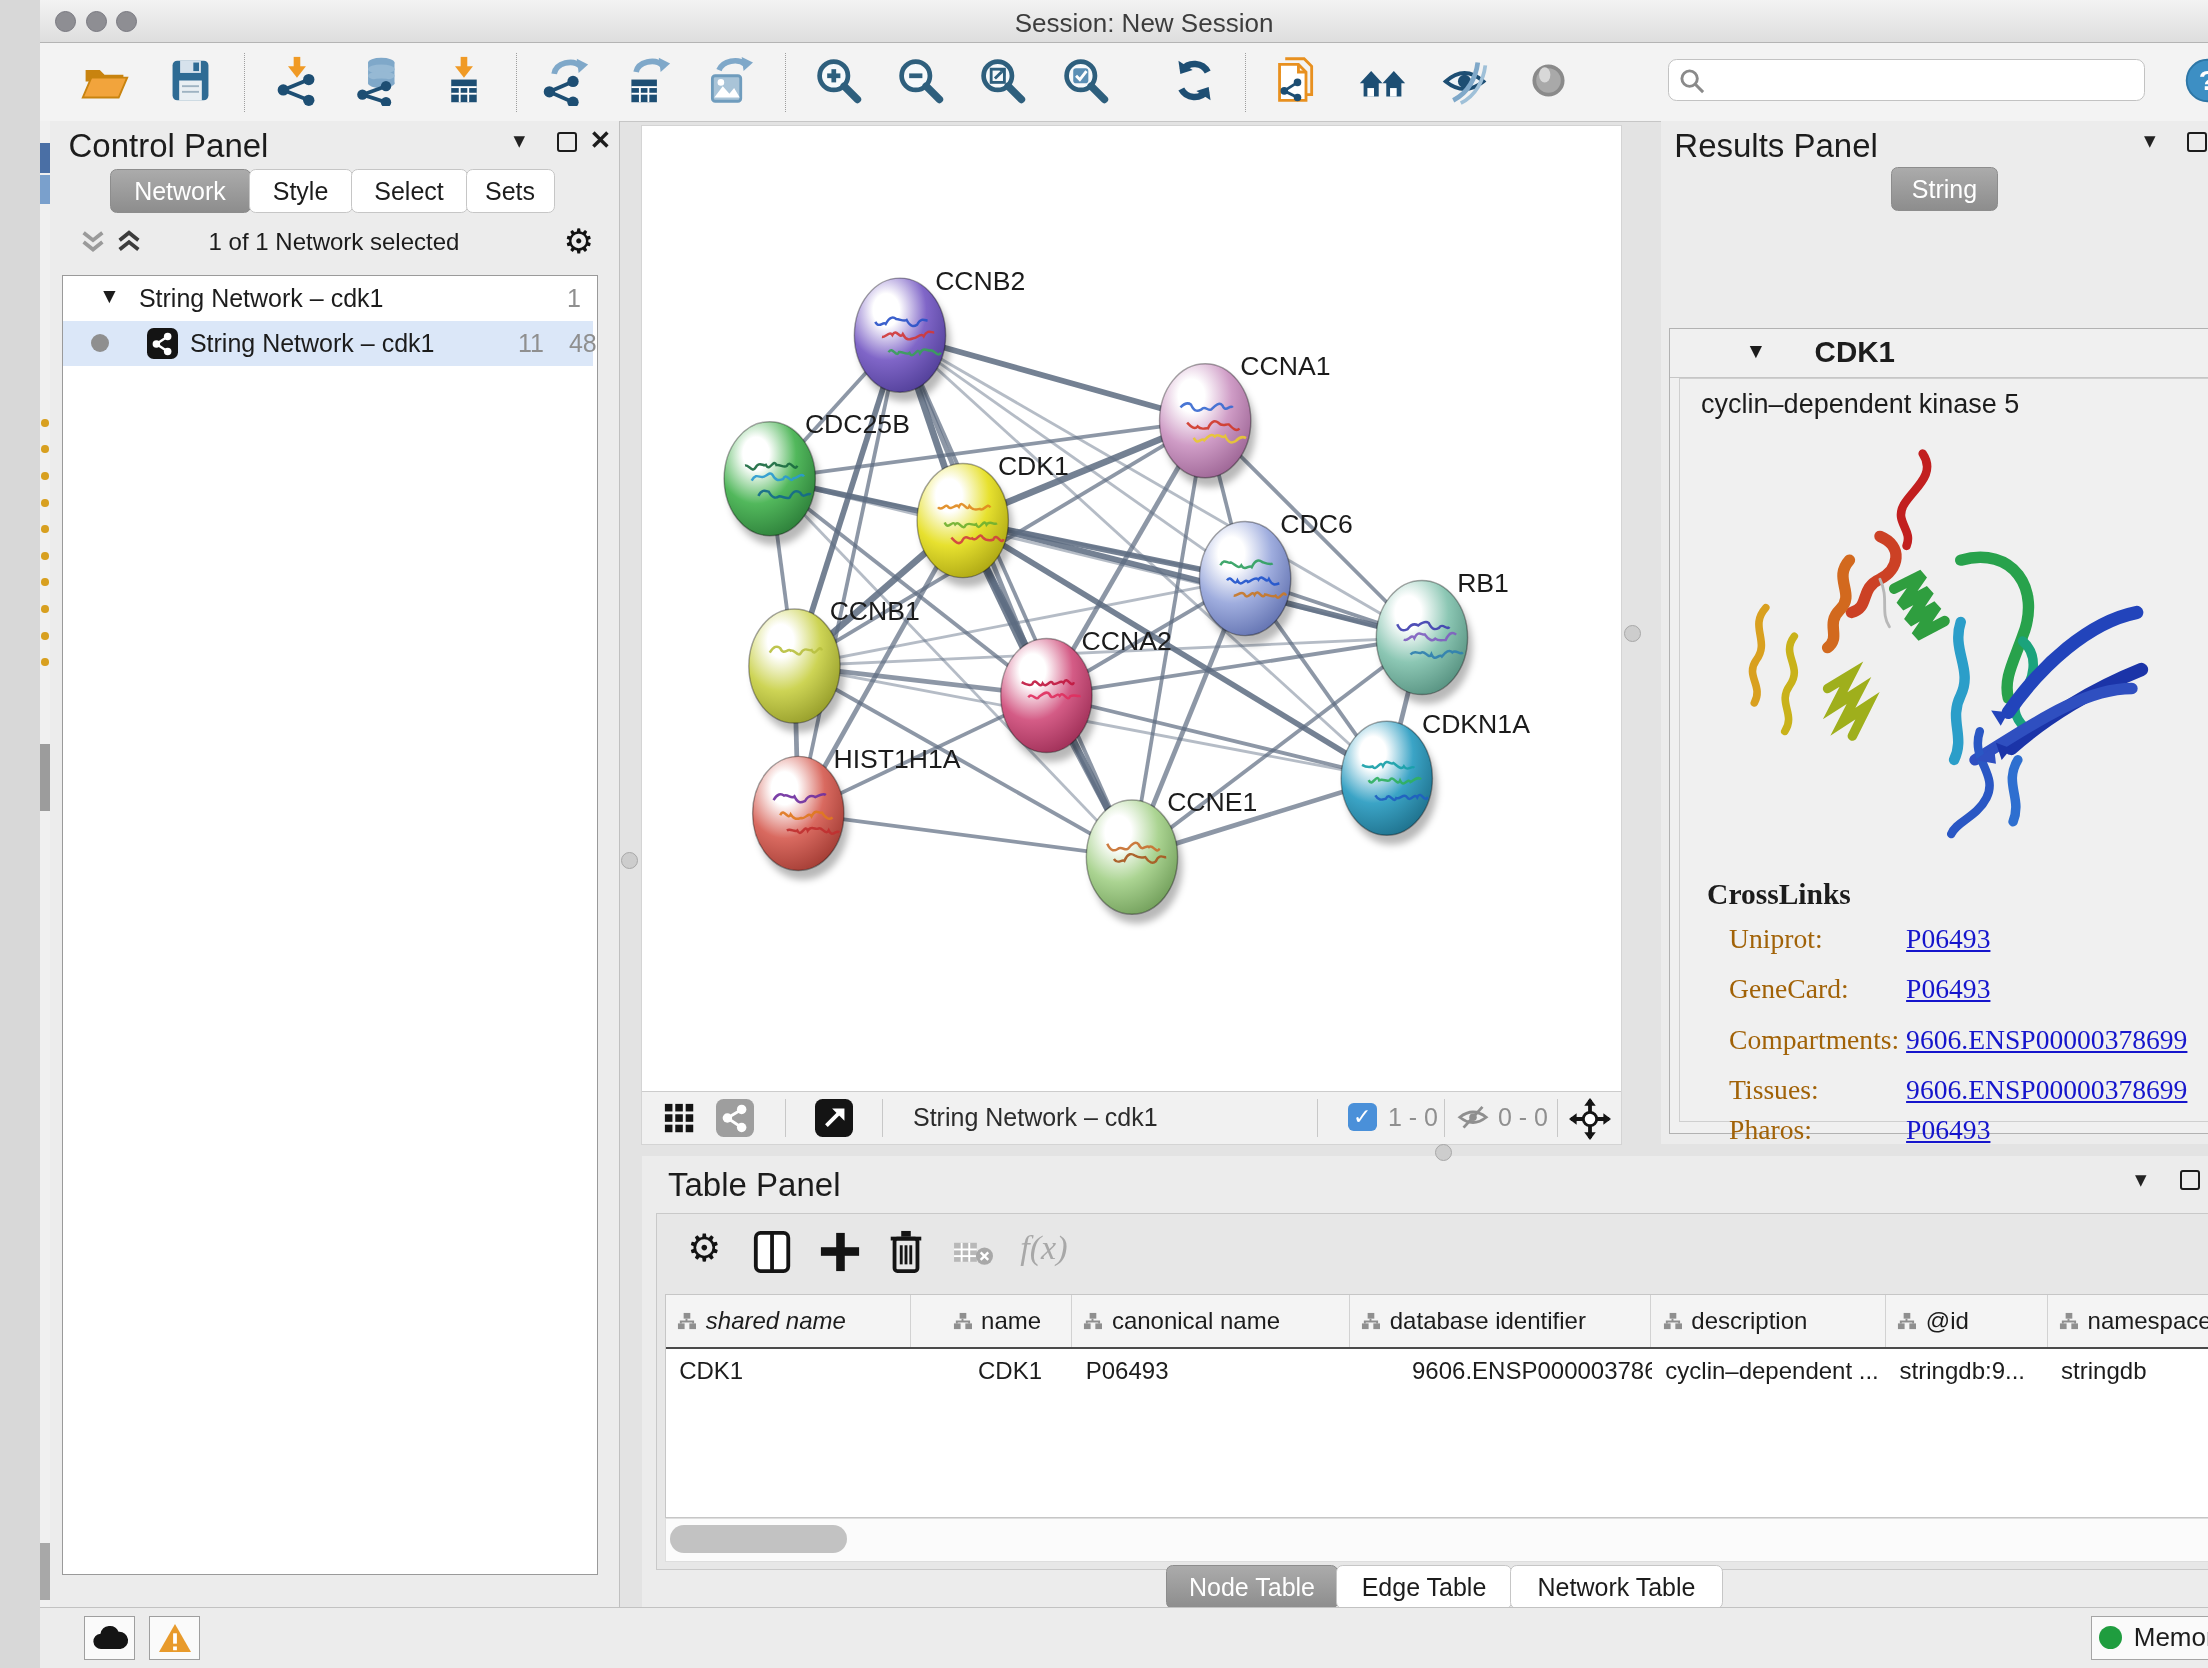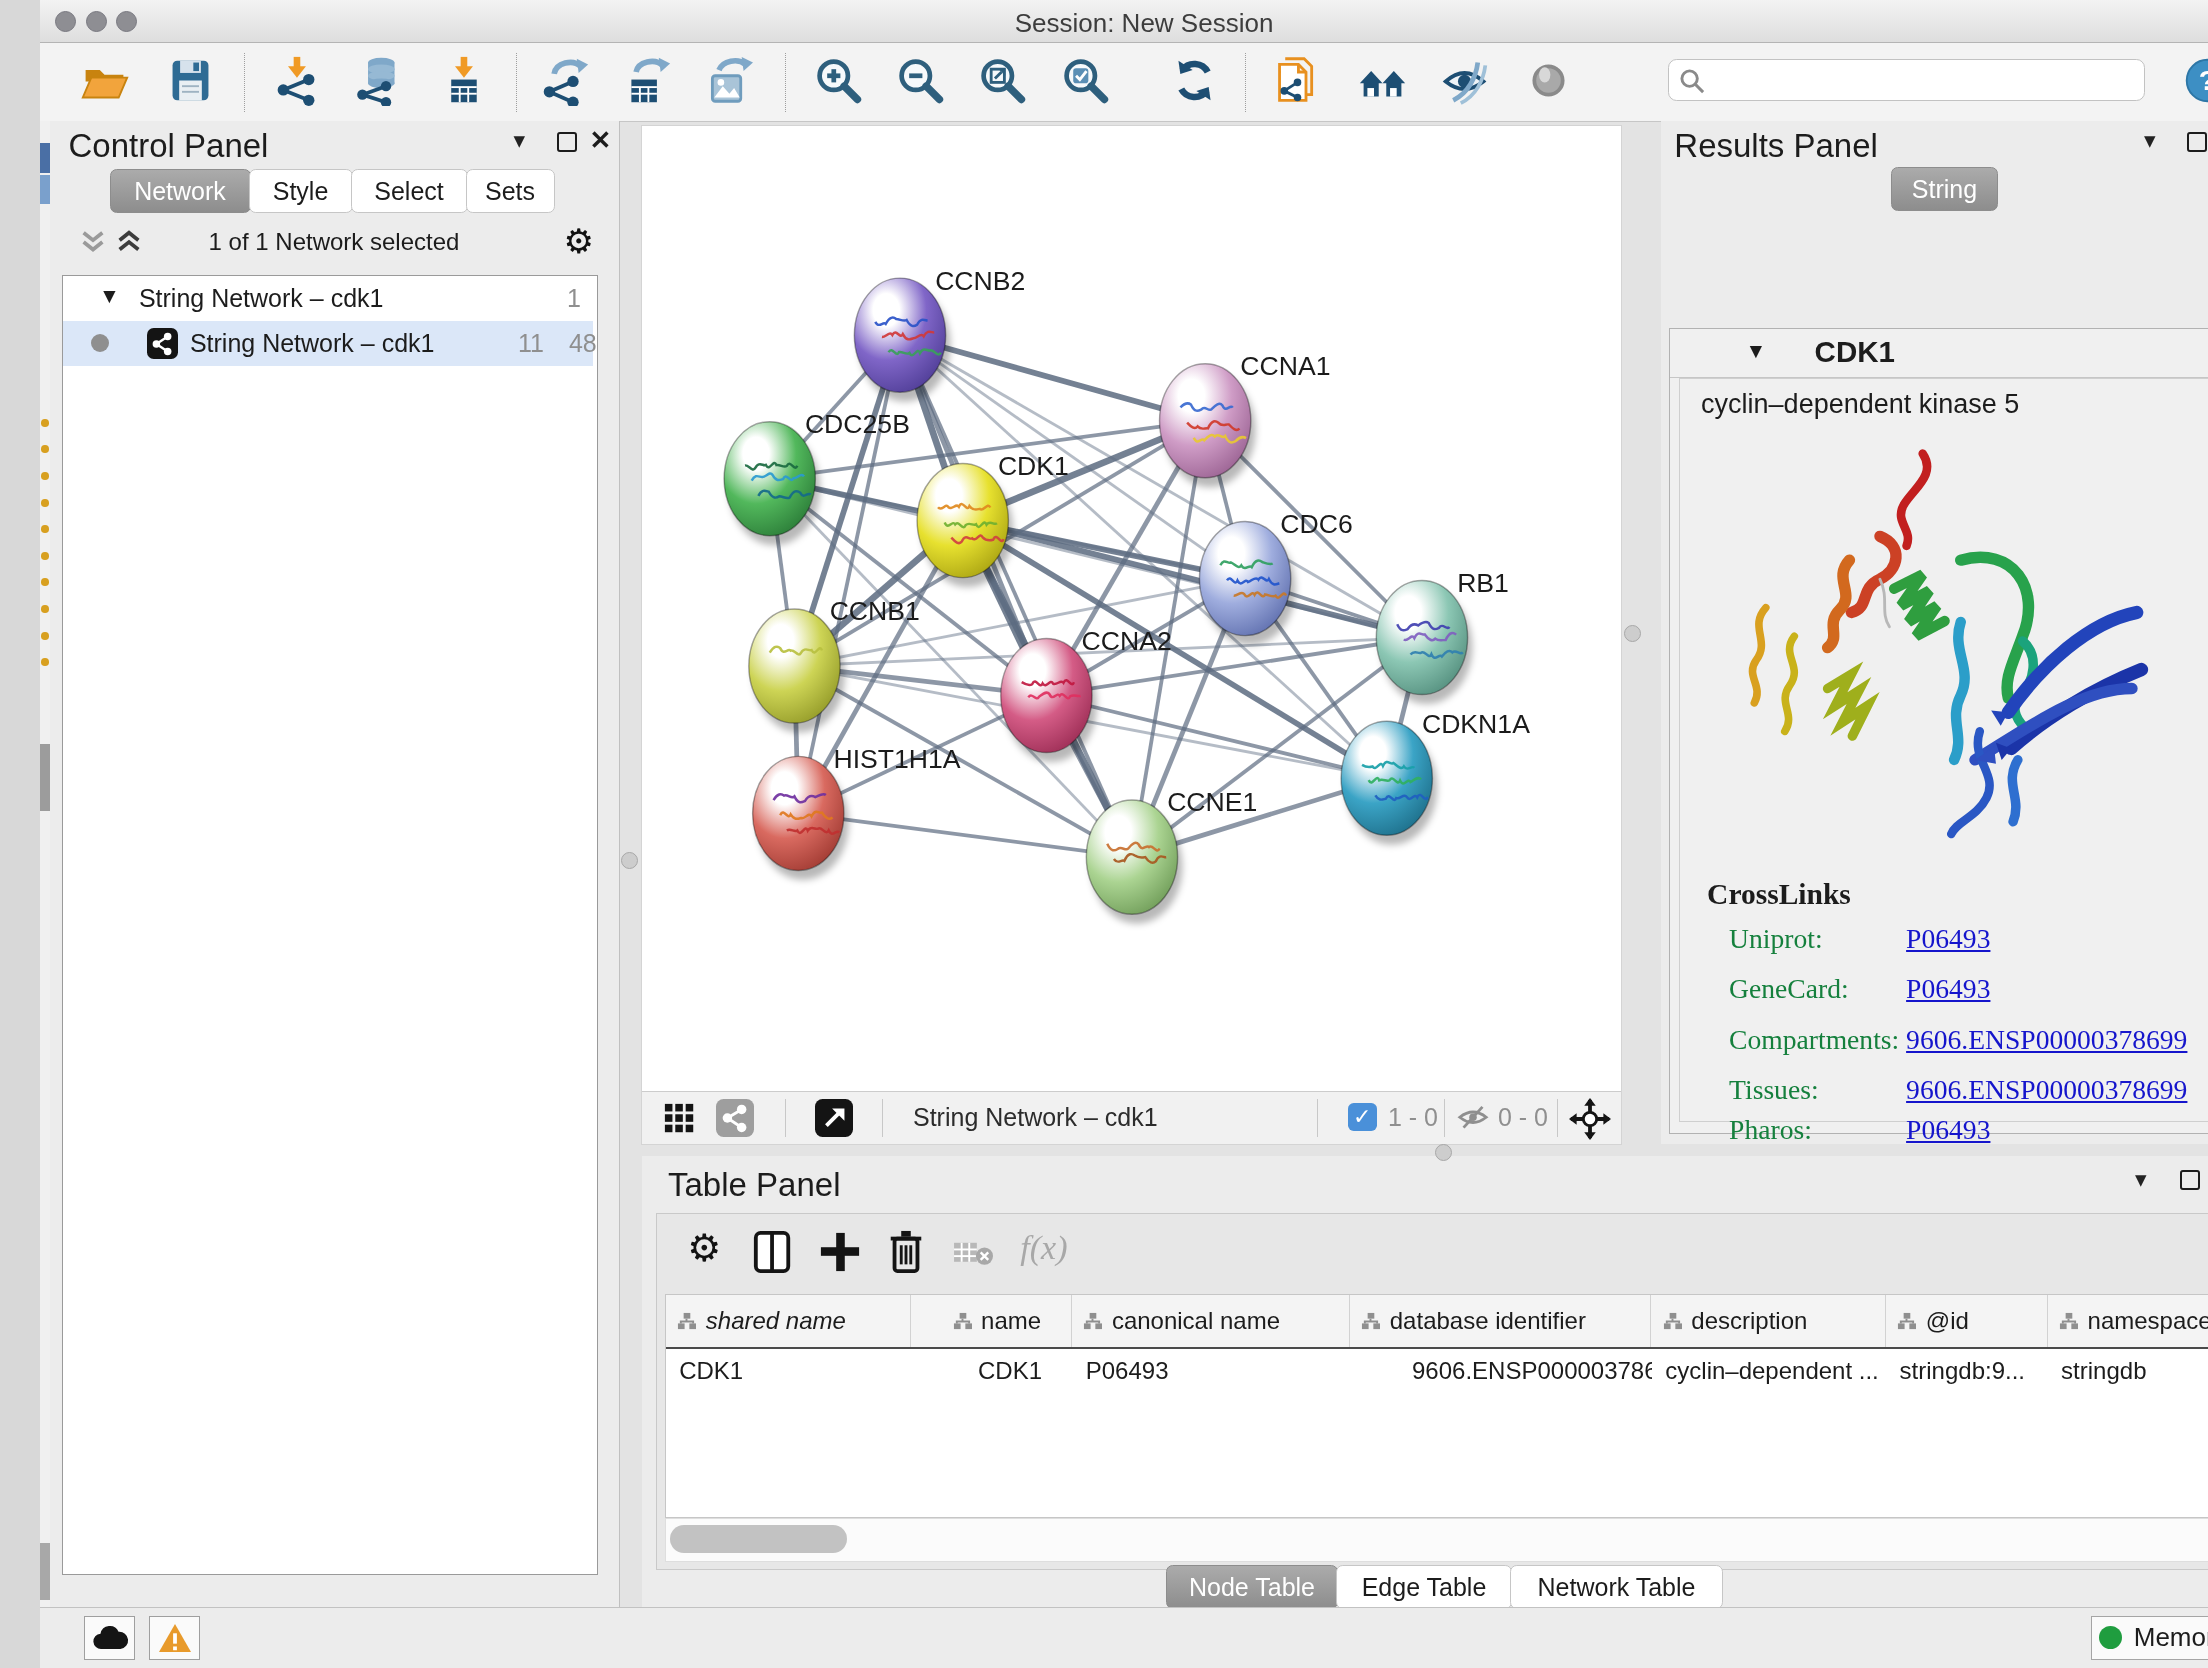--- a/index.html
+++ b/index.html
@@ -33,21 +33,21 @@
   
   .network-view{left:602px;top:126px;width:979px;height:1018px;background:#fff;box-shadow:0 0 0 1px #d4d4d4;}
   .net-status{left:0;top:965px;width:979px;height:52px;background:#f1f1f1;border-top:1px solid #cccccc;
               font-size:25px;}
   .vsep{width:0;height:38px;border-left:1px solid #c8c8c8;top:6.7px;}
   
   .results-panel{left:1621px;top:121px;width:588px;height:1023px;background:#ececec;}
   .rbox{border:1.9px solid #b2b2b2;background:#f0f0f0;}
   .btn{background:#fff;border:1px solid #c2c2c2;border-radius:7.6px;text-align:center;font-size:26px;}
   .serif{font-family:"Liberation Serif",serif;}
-  .xl-label{font-size:27.6px;color:#15803d;}
+  .xl-label{font-size:27.6px;color:#a16207;}
   .xl-link{font-size:27.6px;color:#1515cc;text-decoration:underline;}
   
   .table-panel{left:602px;top:1156px;width:1606px;height:452px;background:#ececec;}
   .tbox{left:14.3px;top:57px;width:1585px;height:355px;background:#e7e7e7;border:1px solid #c9c9c9;}
   .thead{font-size:24px;}
   .hcell{border-right:1px solid #d2d2d2;height:52px;display:flex;align-items:center;gap:9.5px;
          padding-left:11.4px;box-sizing:border-box;overflow:hidden;}
   .tcell{font-size:24px;padding-left:13.3px;box-sizing:border-box;overflow:hidden;white-space:nowrap;}
   .bottombar{left:0;top:1607px;width:2208px;height:61px;background:#ececec;border-top:1px solid #c2c2c2;}
   .sqbtn{width:49px;height:42px;background:#fafafa;border:1.9px solid #9f9f9f;top:7.6px;

